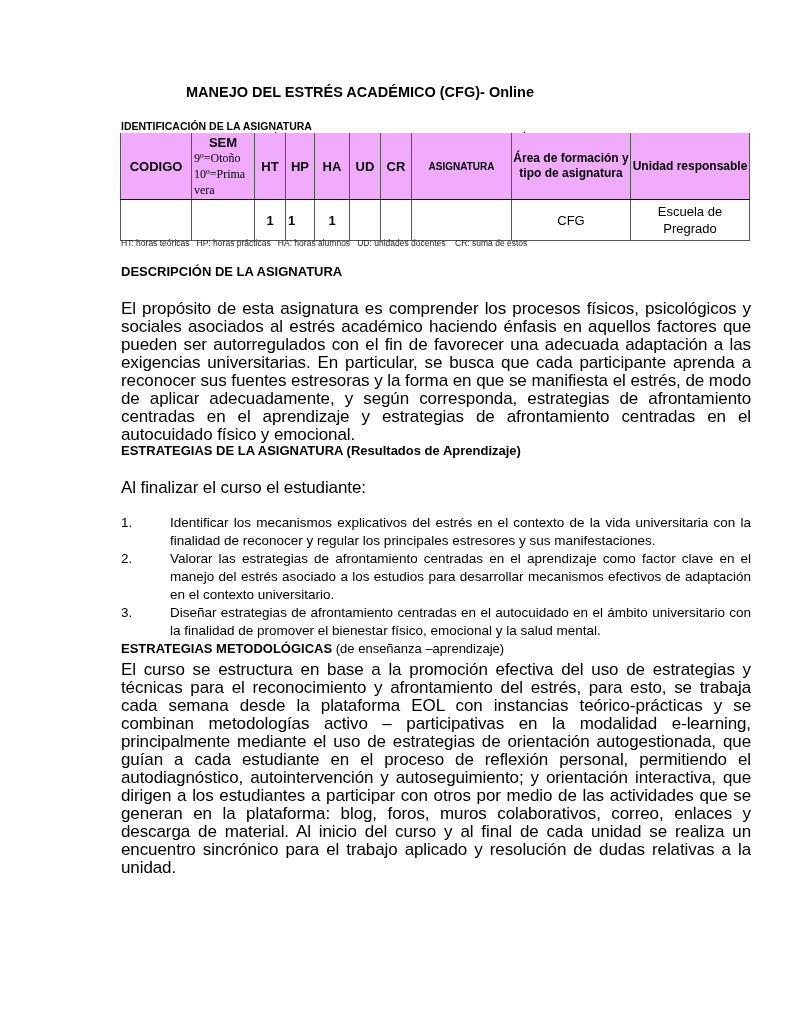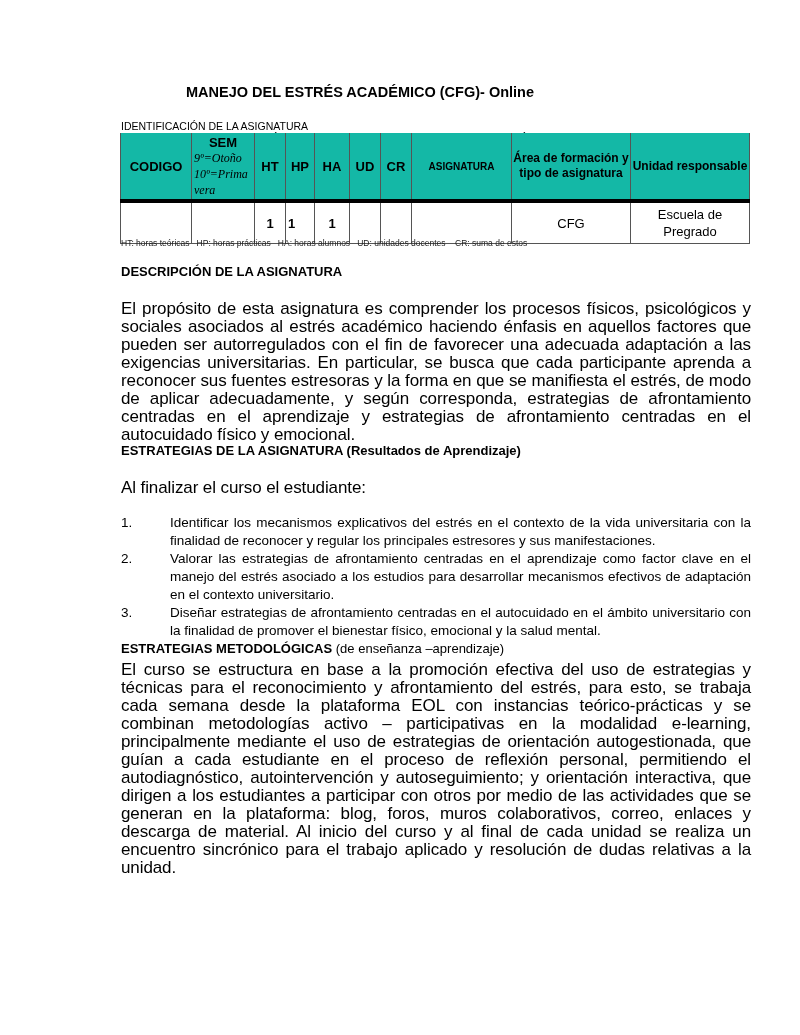--- a/index.html
+++ b/index.html
@@ -1,26 +1,26 @@
 <!DOCTYPE html>
 <html><head>
 <meta charset="utf-8">
 <style>
   html, body { margin:0; padding:0; background:#ffffff; }
   body { width:800px; height:1035px; position:relative; font-family:"Liberation Sans", sans-serif; color:#000; }
   .title { position:absolute; left:0; width:720px; top:84px; text-align:center; font-weight:bold; font-size:14.5px; }
   .subtitle { position:absolute; left:0; width:800px; top:101px; text-align:center; font-size:14.5px;margin-top:29px; }
-  .ident { position:absolute; left:121px; top:120px; font-weight:normal; font-size:10.5px; }
+  .ident { position:absolute; left:121px; top:120px; font-weight:bold; font-size:10.5px; }
   table.idt { position:absolute; left:120px; top:133px; border-collapse:collapse; table-layout:fixed; }
   table.idt td { border-left:1px solid #555; border-right:1px solid #555; padding:0; text-align:center; vertical-align:middle; }
-  table.idt tr.hdr td { background:#14b8a6; height:66px; font-weight:bold; font-size:13px; border-bottom:4px solid #000000; }
+  table.idt tr.hdr td { background:#f0abfc; height:66px; font-weight:bold; font-size:13px; border-bottom:1px solid #000000; }
   table.idt tr.row td { height:40px; font-size:13px; border-bottom:1px solid #555; }
   .sem-cell { text-align:left !important; }
   .sem-h { display:block; text-align:center; font-weight:bold; font-size:13px; }
-  .sem-t { display:block; font-family:"Liberation Serif", serif; font-weight:normal; font-size:12px; line-height:16px; padding-left:2px;font-style:italic; }
+  .sem-t { display:block; font-family:"Liberation Serif", serif; font-weight:normal; font-size:12px; line-height:16px; padding-left:2px; }
   .small-h { font-size:10px !important; }
   .mid-h { font-size:12px !important; line-height:15px; }
   .bold { font-weight:bold; }
   .left { text-align:left !important; padding-left:2px !important; }
   .foot { position:absolute; left:121px; top:238px; font-size:8.5px; color:#222; white-space:pre; }
   .h2 { position:absolute; left:121px; font-weight:bold; font-size:13px; }
   .h2 .norm { font-weight:normal; }
   .para { position:absolute; left:121px; width:630px; font-size:17px; line-height:18px; text-align:justify; letter-spacing:-0.1px; }
   .list { position:absolute; left:121px; width:630px; font-size:13.5px; line-height:18px; margin:0; padding:0; list-style:none; }
   .list li { display:flex; }

